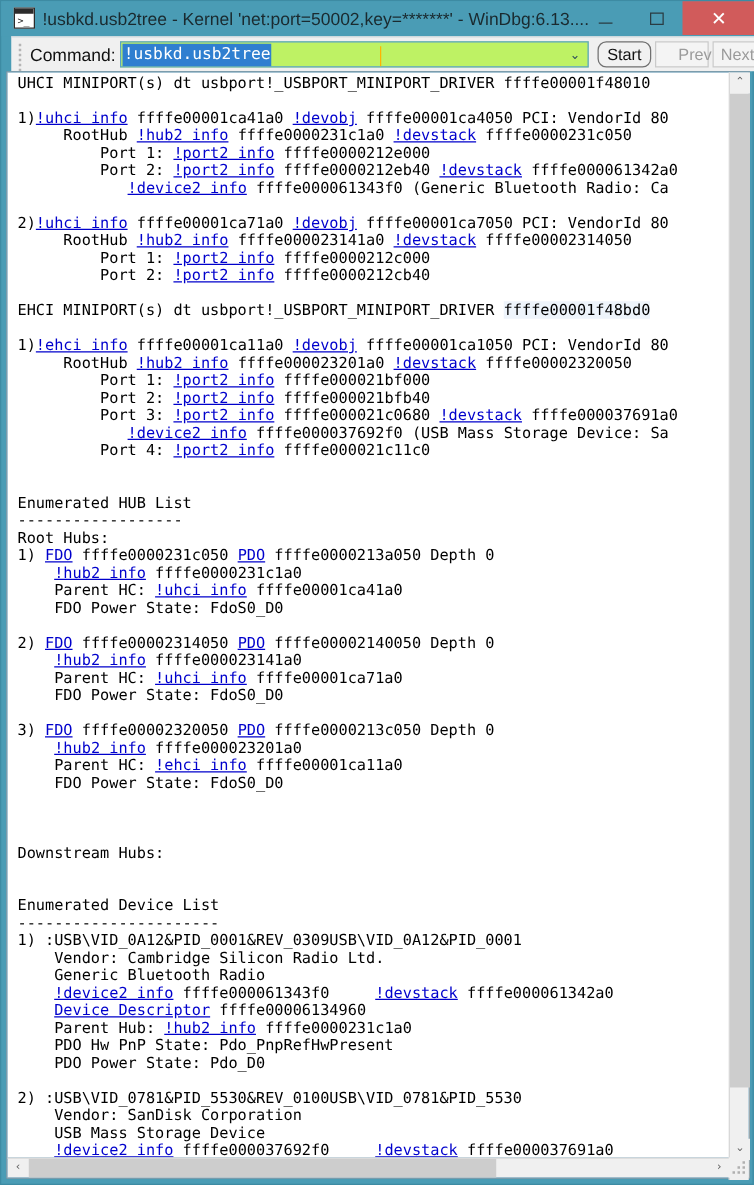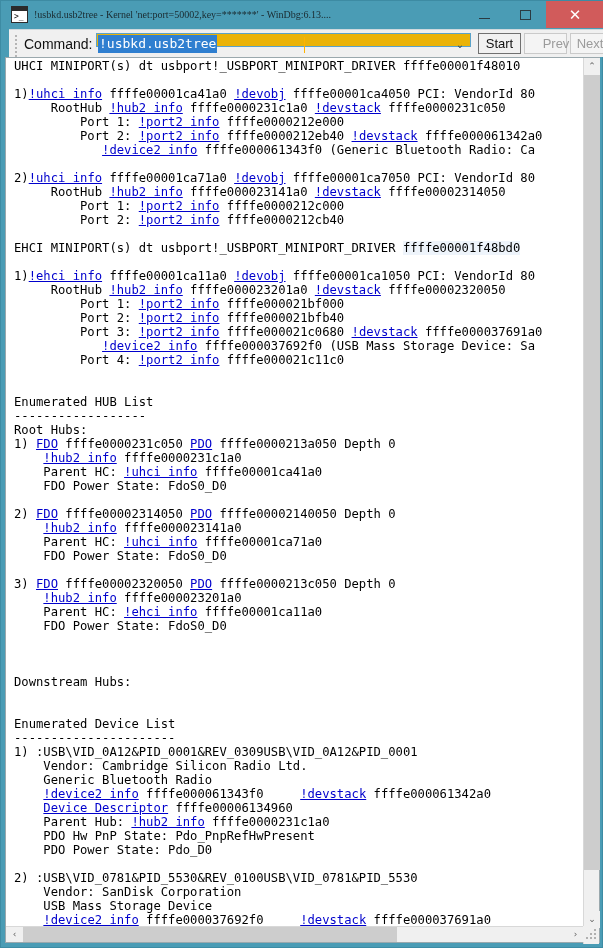--- a/index.html
+++ b/index.html
@@ -27,23 +27,23 @@
   }
   .title-icon .ic-top{
     position:absolute;left:0;top:0;width:100%;height:4px;background:#2b2b2b;
   }
   .title-icon .ic-arrow{
     position:absolute;left:2px;top:6px;font-size:8px;line-height:8px;
     font-family:"DejaVu Sans Mono", monospace;color:#111;
   }
   .title-text{
     position:absolute;left:33px;top:4px;
-    font-size:10px;line-height:20px;color:#1a2a2f;
+    font-size:14px;line-height:20px;color:#1a2a2f;
     white-space:nowrap;overflow:hidden;width:480px;
-    font-family:Liberation Serif, serif;
+    font-family:Liberation Sans, sans-serif;
   }
   .win-btn{
     position:absolute;top:0;height:27px;width:41px;
     color:#eaf4f7;font-size:13px;
     display:flex;align-items:center;justify-content:center;
     font-family:"Liberation Sans", sans-serif;
   }
   .btn-min{right:99px;}
   .btn-max{right:58px;}
   .btn-close{right:0;width:58px;background:#d15b5b;color:#ffffff;font-size:15px;}
@@ -59,22 +59,22 @@
   .grip{
     position:absolute;left:6px;top:5px;width:3px;height:17px;
   }
   .grip i{display:block;width:2px;height:2px;background:#b5b5b5;margin-bottom:2px;}
   .cmd-label{
     position:absolute;left:15px;top:5px;
     font-size:14px;line-height:18px;color:#101010;
     font-family:"Liberation Sans", sans-serif;white-space:nowrap;
   }
   .cmd-combo{
-    position:absolute;left:87px;top:3px;width:375px;height:14px;
-    background:#eab308;border:1px solid #5aa2c9;box-sizing:border-box;
+    position:absolute;left:87px;top:3px;width:375px;height:21px;
+    background:#bef264;border:1px solid #5aa2c9;box-sizing:border-box;
   }
   .cmd-input{
     position:absolute;left:1px;top:1px;height:18px;
     background:#2f7fd0;color:#ffffff;
     font-family:"DejaVu Sans Mono", monospace;
     font-size:13px;line-height:18px;letter-spacing:0px;
     padding:0 1px;white-space:nowrap;
   }
   .cmd-caret{
     position:absolute;left:207px;top:3px;width:1px;height:16px;background:#ffb300;
@@ -85,21 +85,21 @@
     font-family:"DejaVu Sans", sans-serif;
   }
   .tb-btn{
     position:absolute;top:3px;height:21px;
     border:1px solid #a0a0a0;background:#f1f1f1;box-sizing:border-box;
     font-size:13px;color:#111111;
     display:flex;align-items:center;justify-content:center;
     font-family:"Liberation Sans", sans-serif;
   }
   .tb-btn.disabled{color:#9b9b9b;border-color:#cacaca;background:#f4f4f4;}
-  .btn-start{left:469px;width:43px;border-color:#707070;}
+  .btn-start{left:469px;width:43px;border-color:#707070;border-radius:7px;}
   .btn-prev{left:515px;width:43px;padding-left:21px;}
   .btn-next{left:561px;width:40px;}
 
   
   .pane{
     position:absolute;left:4px;top:56px;width:595px;height:886px;
     background:#0369a1;
     border:1px solid #9aa8ad;box-sizing:border-box;
   }
   .textarea{

